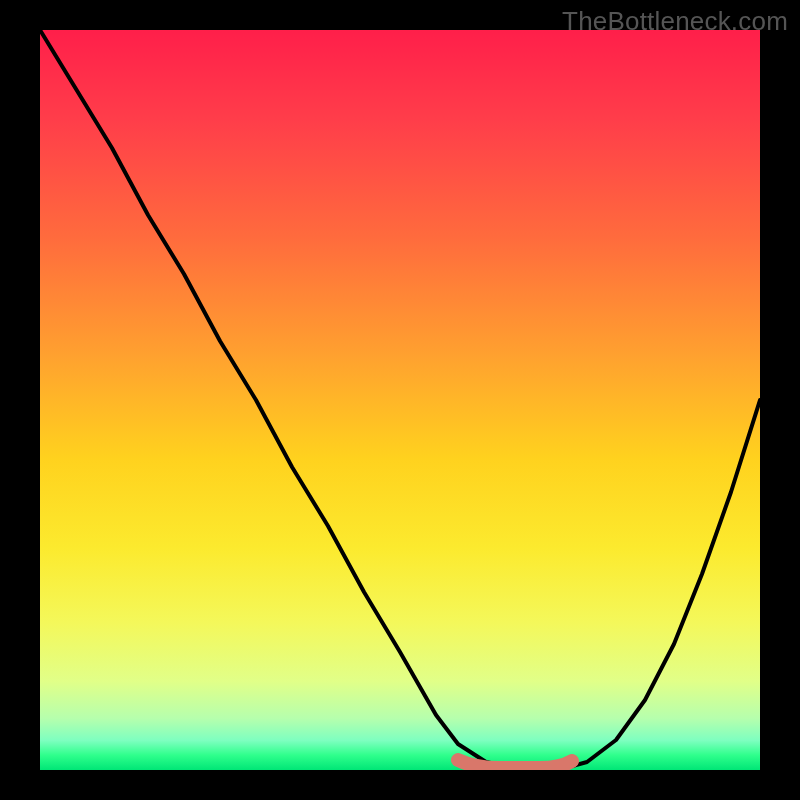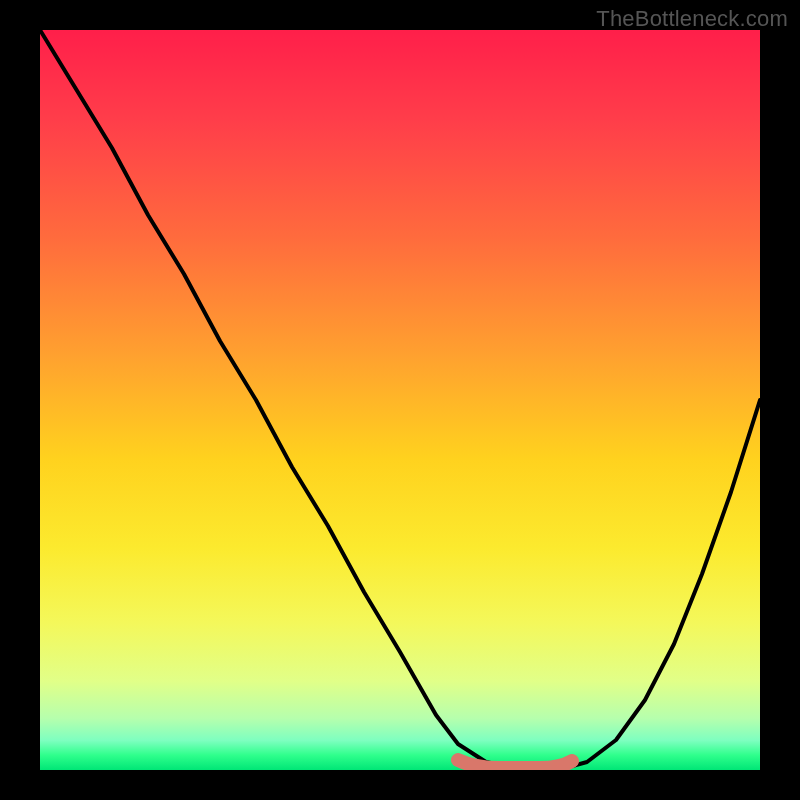--- a/index.html
+++ b/index.html
@@ -15,21 +15,21 @@
     position: relative;
     width: 800px;
     height: 800px;
     background: #000;
   }
   .watermark {
     position: absolute;
     top: 6px;
     right: 12px;
     color: #555;
-    font-size: 22px;
+    font-size: 26px;
     font-weight: 500;
     letter-spacing: 0.2px;
     z-index: 3;
   }
   .plot-area {
     position: absolute;
     left: 40px;
     top: 30px;
     width: 720px;
     height: 740px;

